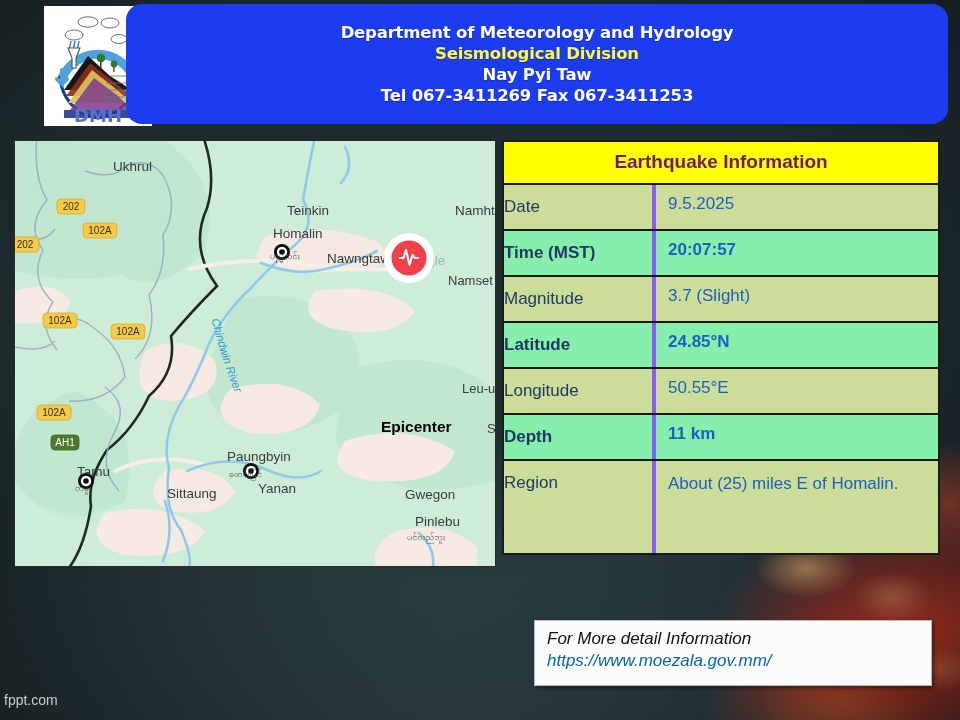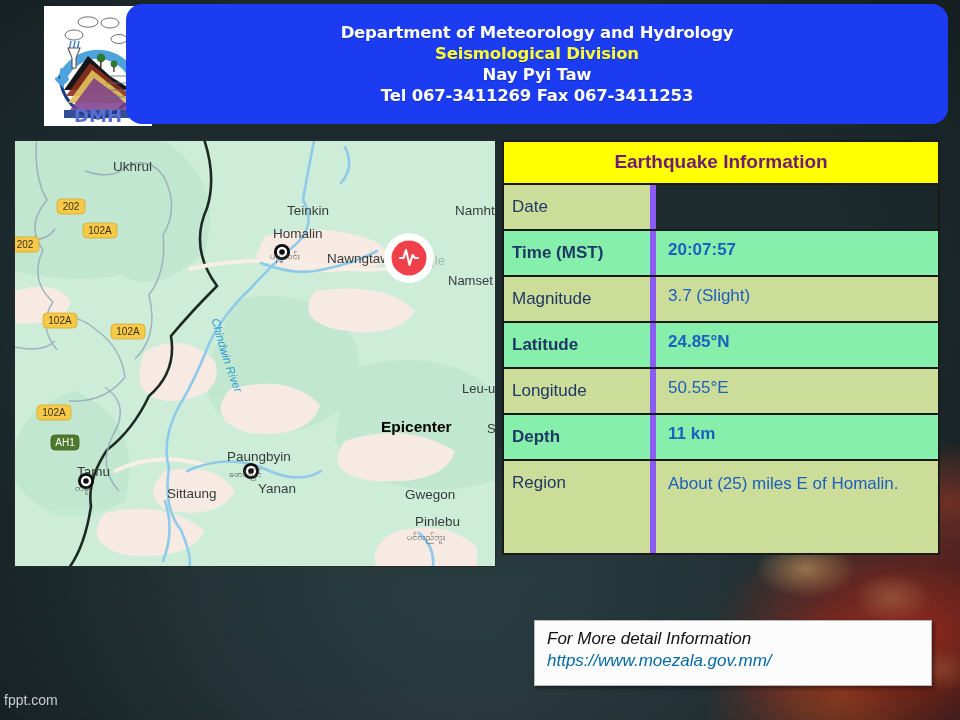--- a/index.html
+++ b/index.html
@@ -45,22 +45,22 @@
   #epicenter-label{position:absolute;left:366px;top:277px;font-size:15.5px;font-weight:bold;
         color:#000;font-family:"Liberation Sans",sans-serif;z-index:5;}
 
   
   #table{left:502px;top:140px;width:434px;border:2px solid #1a1a1a;z-index:4;}
   #table .thead{background:#ffff00;border-bottom:2px solid #1a1a1a;text-align:center;
                 padding:9px 0 10px;}
   #table .thead span{color:#701a75;font-weight:bold;font-size:19px;}
   #table .row{display:flex;border-bottom:2px solid #1a1a1a;}
   #table .row:last-child{border-bottom:none;}
-  #table .k{width:152px;flex:0 0 152px;border-right:6px solid #8b5cf6;
-            padding:12px 0 12px 8px;color:#1f3864;font-size:17px;box-sizing:border-box;}
+  #table .k{width:152px;flex:0 0 152px;border-right:4px solid #8b5cf6;
+            padding:12px 0 12px 0;color:#1f3864;font-size:17px;box-sizing:border-box;}
   #table .v{flex:1;padding:9px 0 9px 12px;color:#1c5fbe;font-size:17px;box-sizing:border-box;}
   #table .row.odd .k,#table .row.odd .v{background:#ccdd9a;}
   #table .row.even .k,#table .row.even .v{background:#86efac;font-weight:bold;}
   #table .row.tall .v{padding-top:12px;padding-right:30px;line-height:1.35;}
   #table .row.tall{min-height:92px;}
 
   
   #infobox{left:534px;top:620px;width:398px;height:66px;background:#fcfcfc;z-index:4;
            border:1px solid #b8b8b8;box-shadow:2px 2px 4px rgba(0,0,0,.45);
            padding:7px 0 0 12px;box-sizing:border-box;font-style:italic;}
@@ -285,20 +285,21 @@
   <div id="epicenter-label">Epicenter</div>
 </div>
 
 <div class="layer" id="table">
   <div class="thead">
     <span>Earthquake Information</span>
   </div>
   <div id="table-body">
       <div class="row odd">
         <div class="k">Date</div>
+        <div class="v">9.5.2025</div>
       </div>
       <div class="row even">
         <div class="k">Time (MST)</div>
         <div class="v">20:07:57</div>
       </div>
       <div class="row odd">
         <div class="k">Magnitude</div>
         <div class="v">3.7 (Slight)</div>
       </div>
       <div class="row even">

